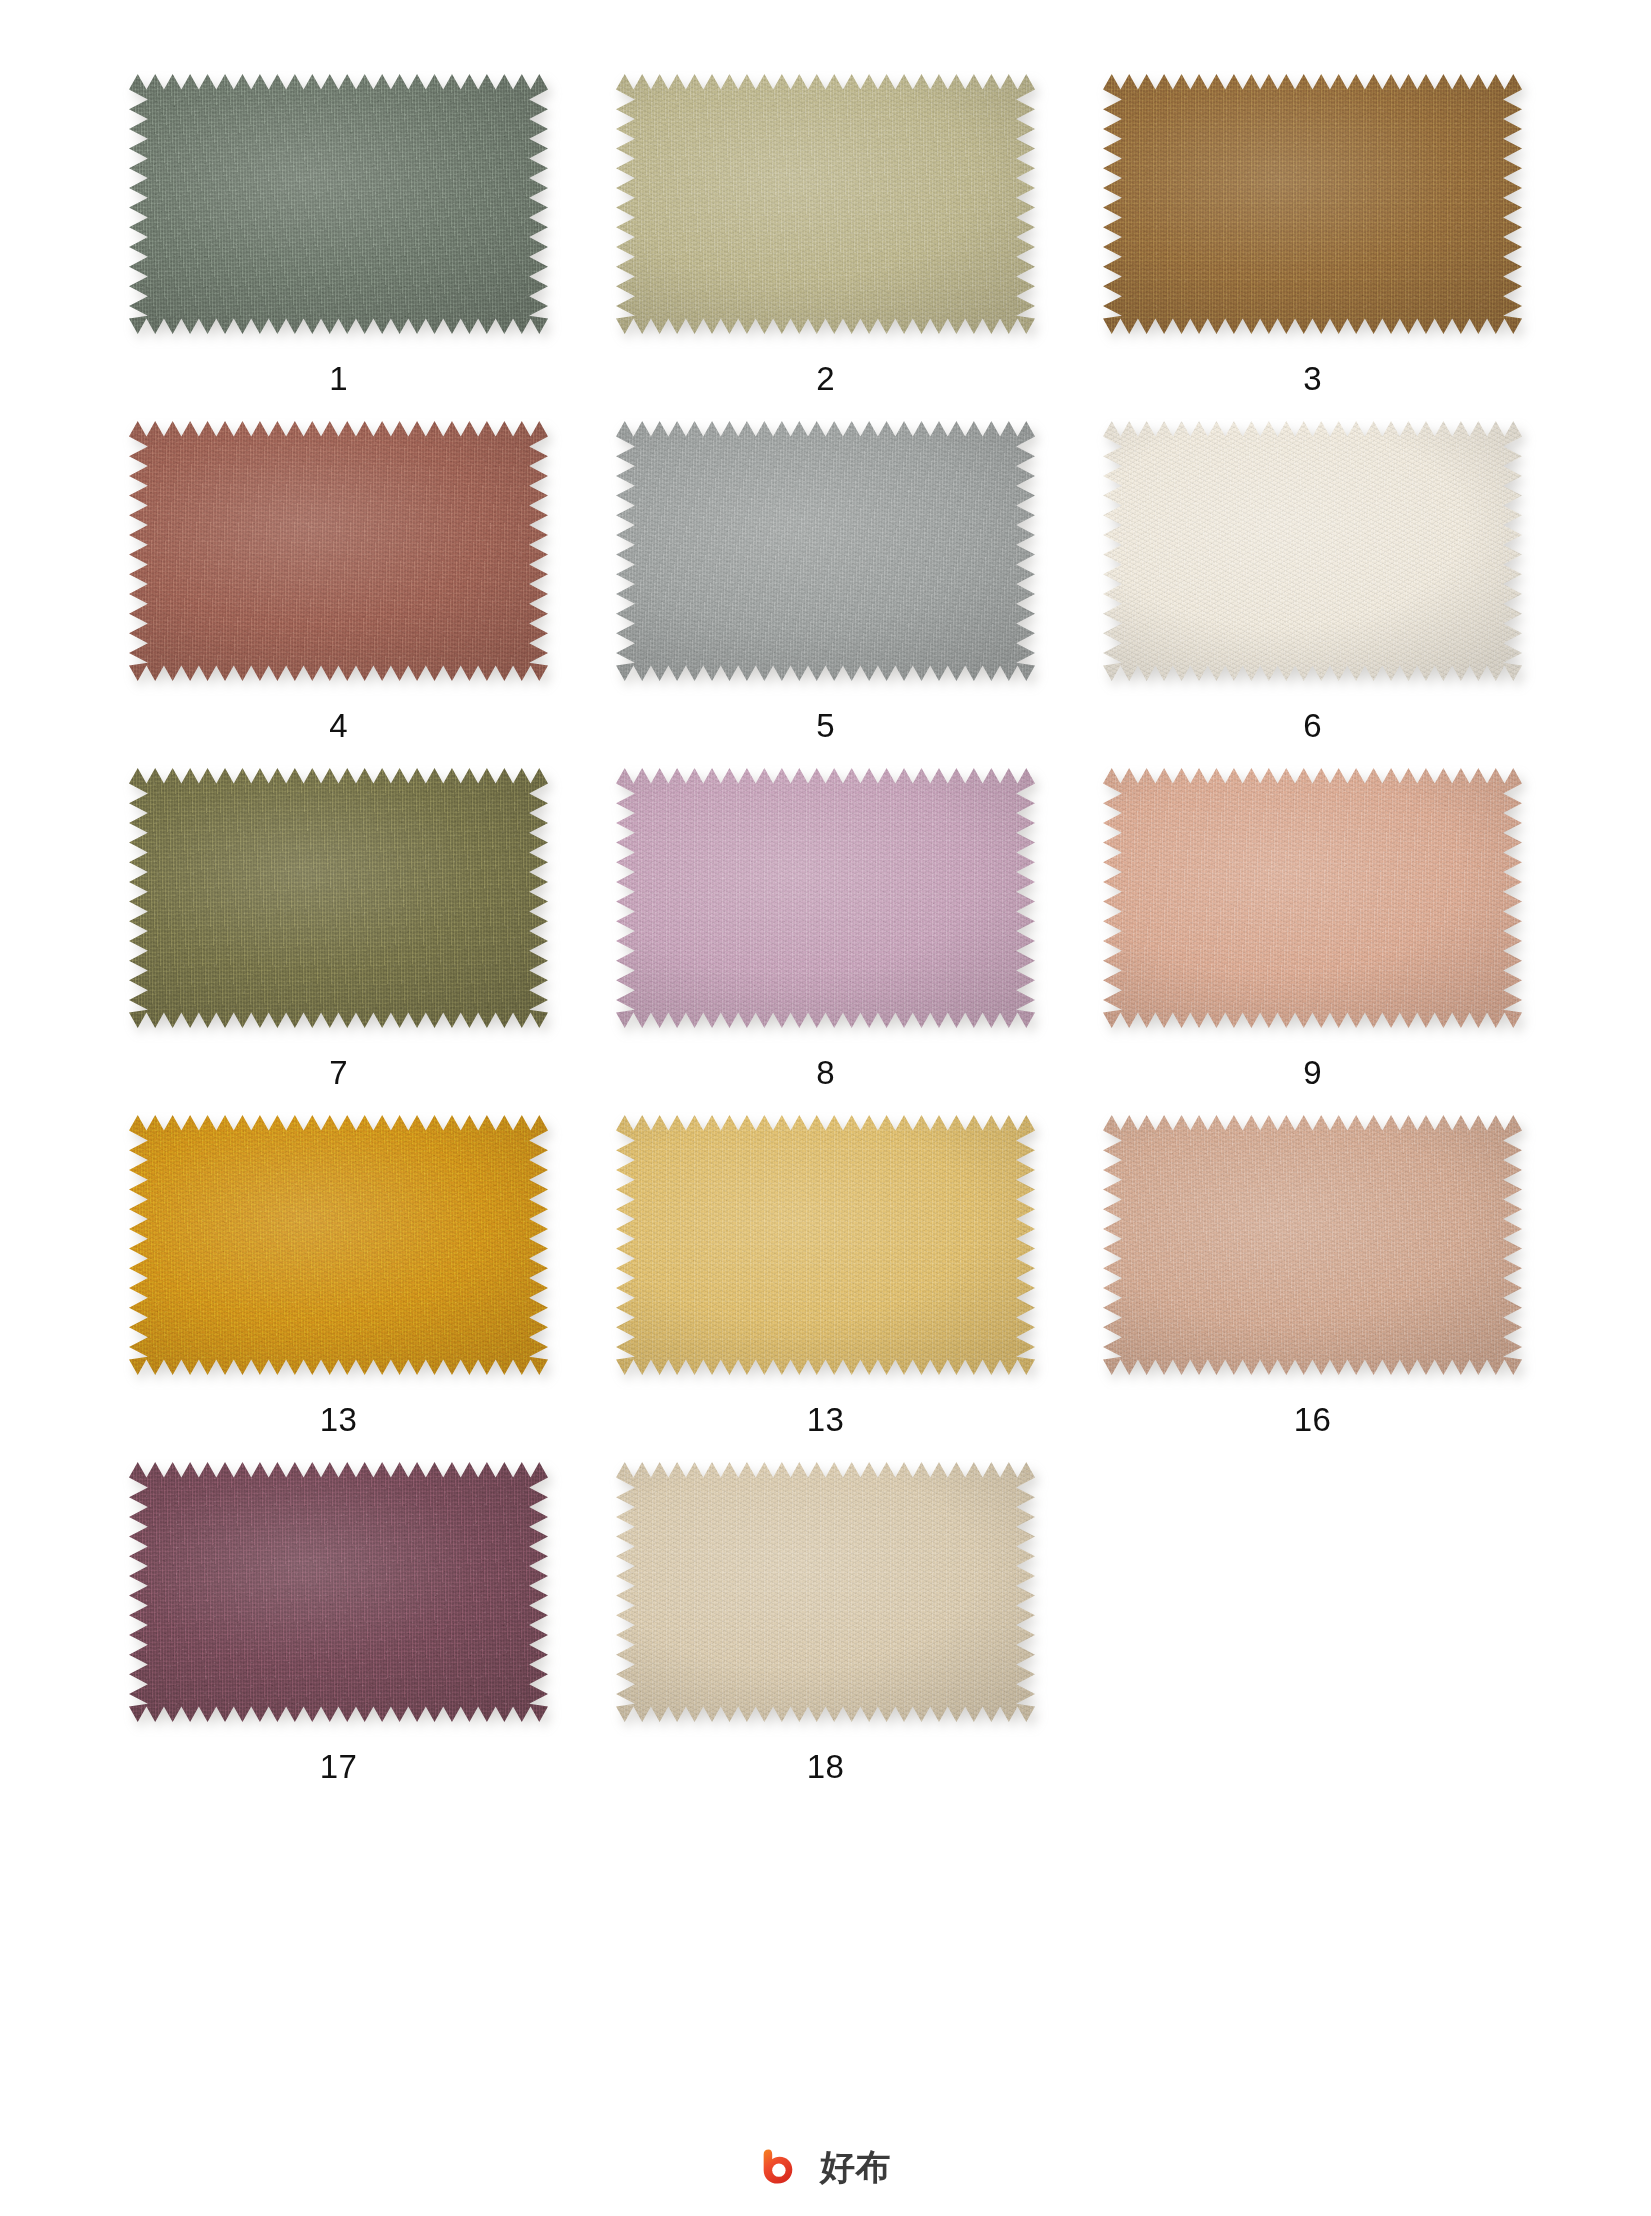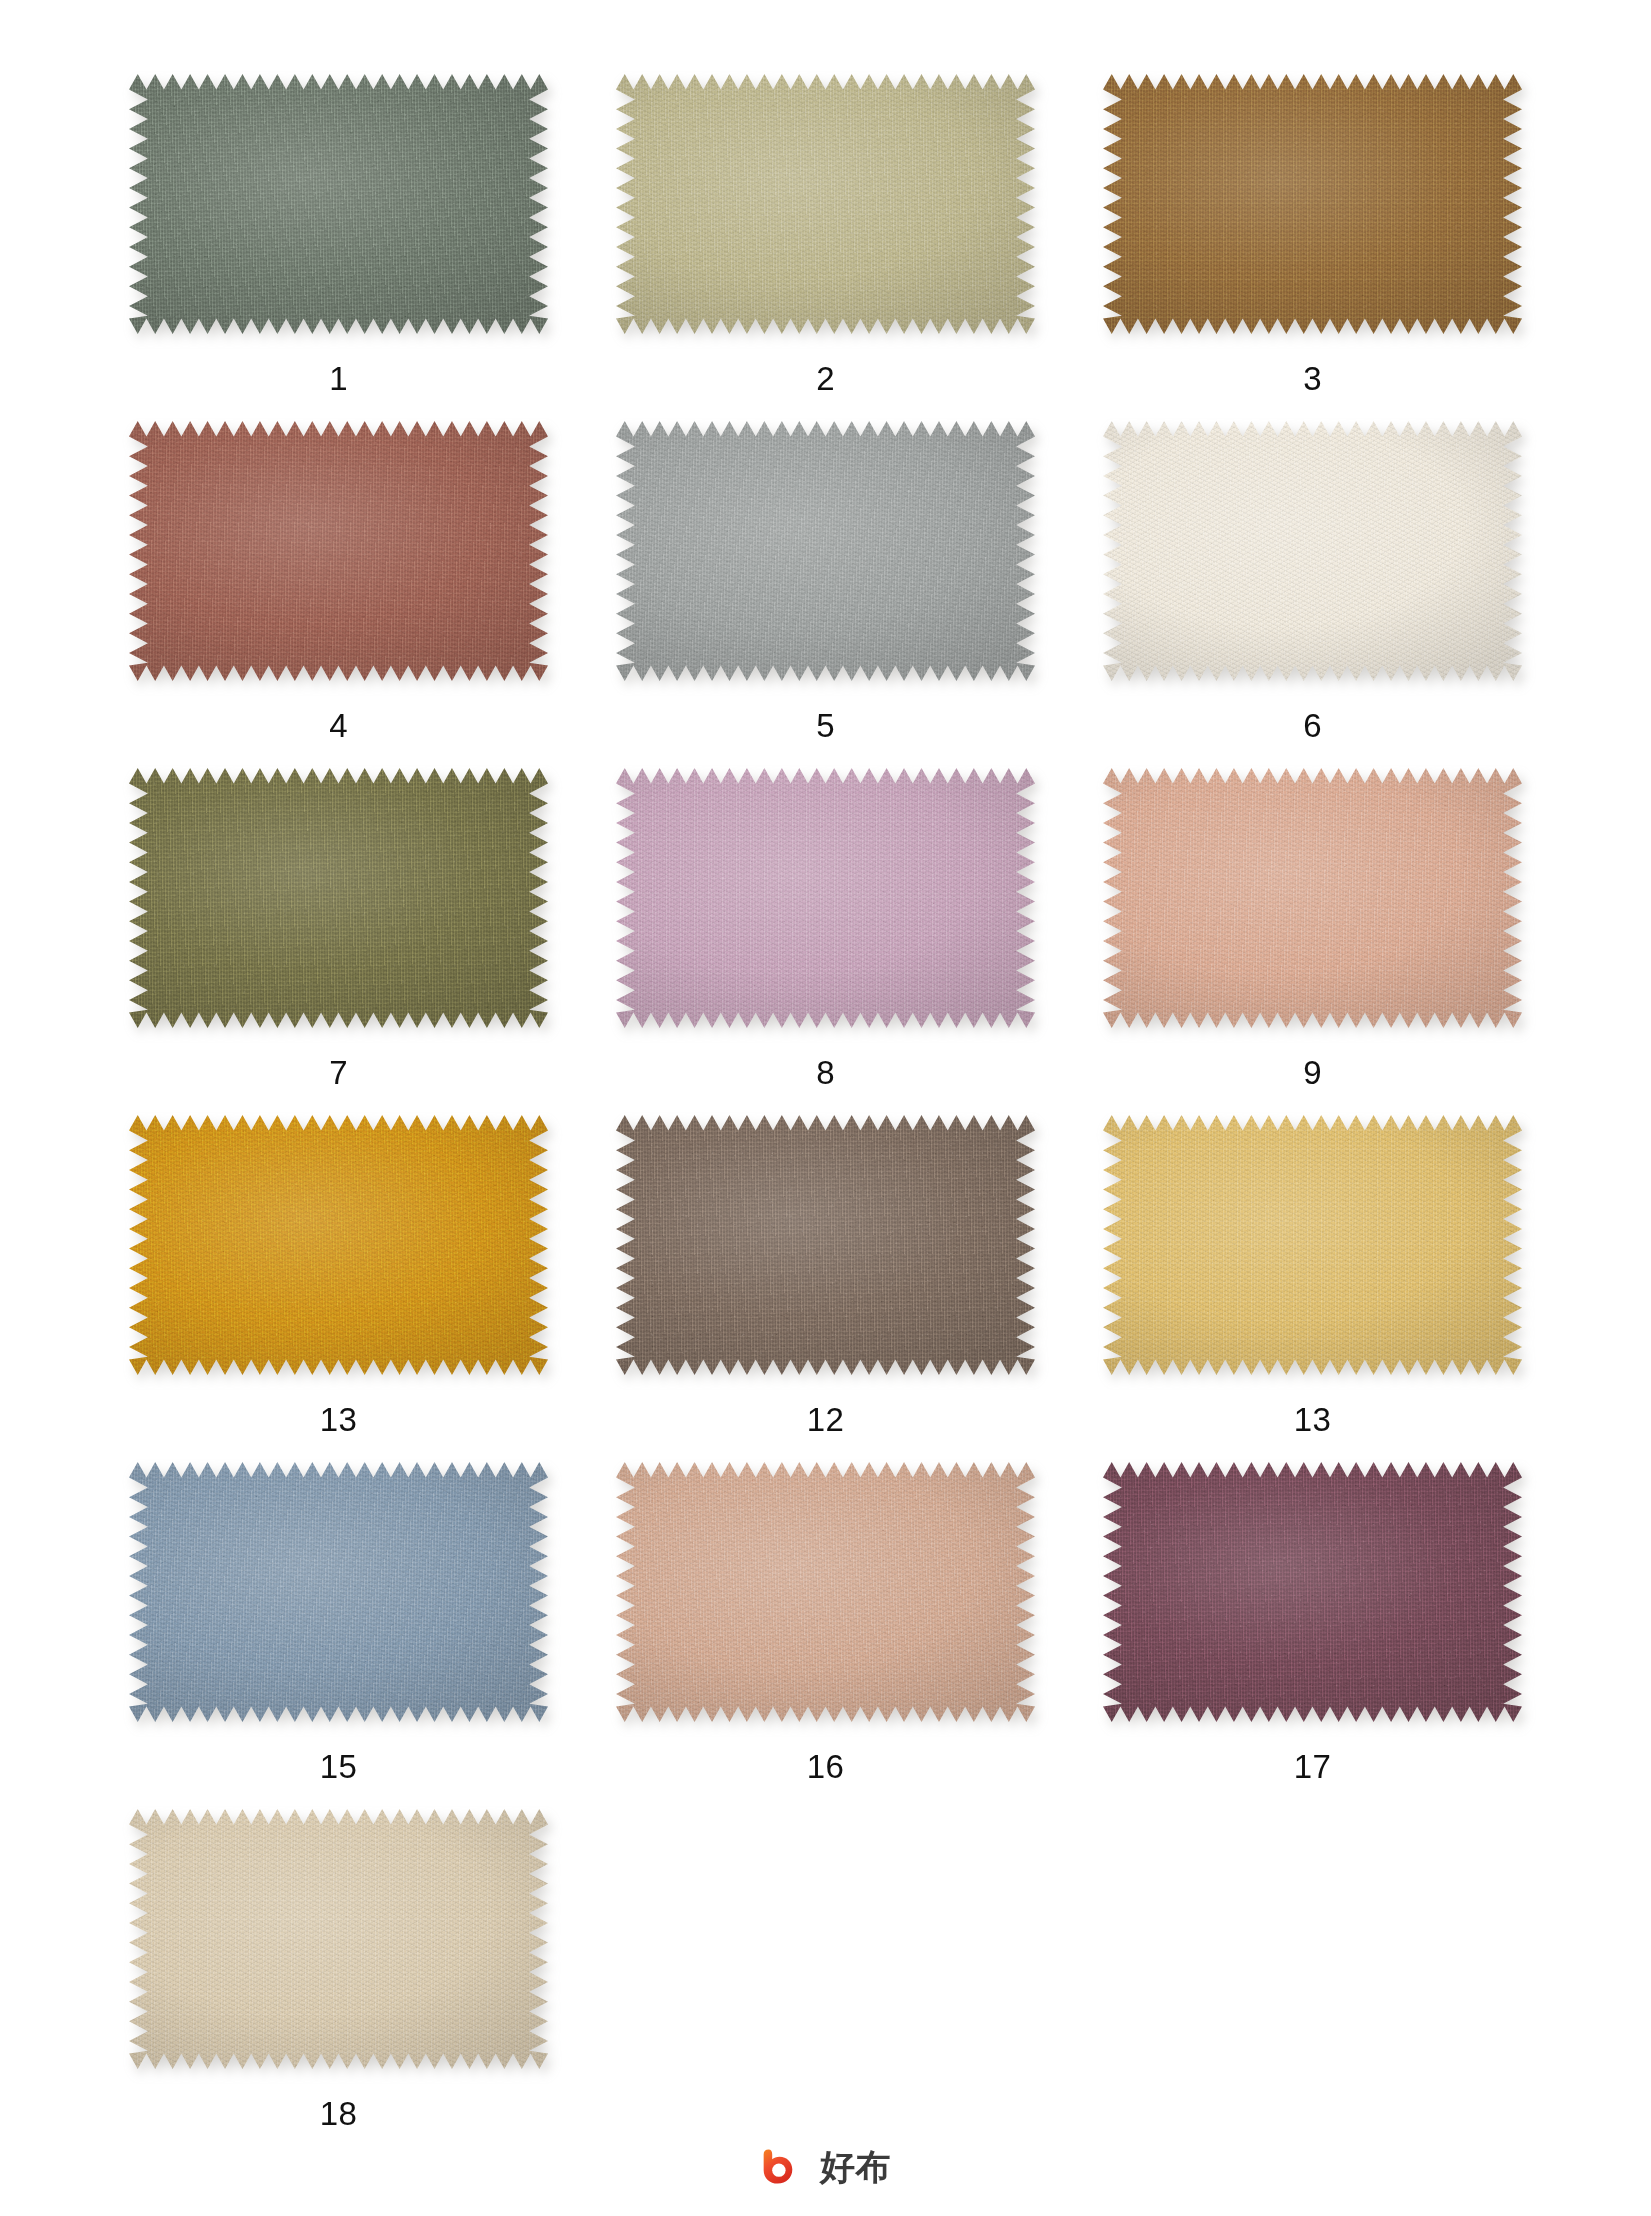--- a/index.html
+++ b/index.html
@@ -344,50 +344,28 @@
             <div class="tex-weave" style="transform: rotate(-1.2deg);"></div>
             <div class="tex-fiber"></div>
             <div class="tex-fleck" style="background-position: 82px 44px;"></div>
             <div class="tex-shade"></div>
           </div>
         </div>
         <div class="swatch-label">13</div>
       </div>
       <div class="swatch-cell">
         <div class="swatch-shadow">
-          <div class="swatch" style="background-color: rgb(133, 115, 102);">
-            <div class="tex-weave" style="transform: rotate(-0.6deg);"></div>
-            <div class="tex-fiber"></div>
-            <div class="tex-fleck" style="background-position: 90px 49px;"></div>
-            <div class="tex-shade"></div>
-          </div>
-        </div>
-        <div class="swatch-label">12</div>
-      </div>
-      <div class="swatch-cell">
-        <div class="swatch-shadow">
           <div class="swatch" style="background-color: rgb(227, 196, 119);">
             <div class="tex-weave" style="transform: rotate(0deg);"></div>
             <div class="tex-fiber"></div>
             <div class="tex-fleck" style="background-position: 98px 53px;"></div>
             <div class="tex-shade"></div>
           </div>
         </div>
         <div class="swatch-label">13</div>
-      </div>
-      <div class="swatch-cell">
-        <div class="swatch-shadow">
-          <div class="swatch" style="background-color: rgb(139, 160, 180);">
-            <div class="tex-weave" style="transform: rotate(1.2deg);"></div>
-            <div class="tex-fiber"></div>
-            <div class="tex-fleck" style="background-position: 115px 62px;"></div>
-            <div class="tex-shade"></div>
-          </div>
-        </div>
-        <div class="swatch-label">15</div>
       </div>
       <div class="swatch-cell">
         <div class="swatch-shadow">
           <div class="swatch" style="background-color: rgb(215, 176, 154);">
             <div class="tex-weave" style="transform: rotate(-1.2deg);"></div>
             <div class="tex-fiber"></div>
             <div class="tex-fleck" style="background-position: 123px 66px;"></div>
             <div class="tex-shade"></div>
           </div>
         </div>

